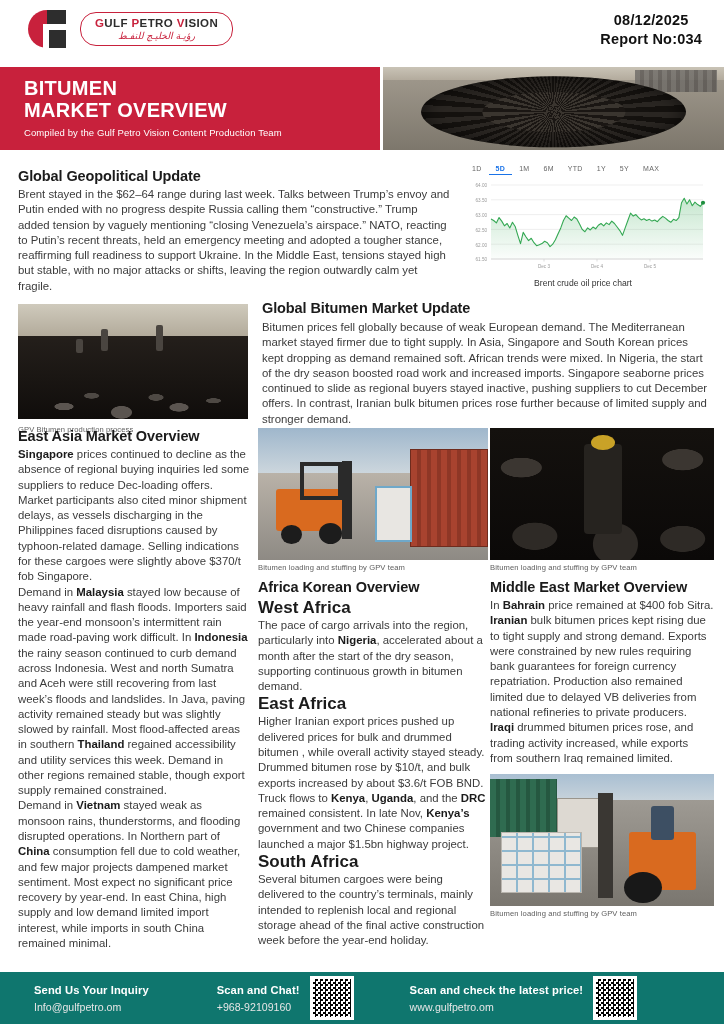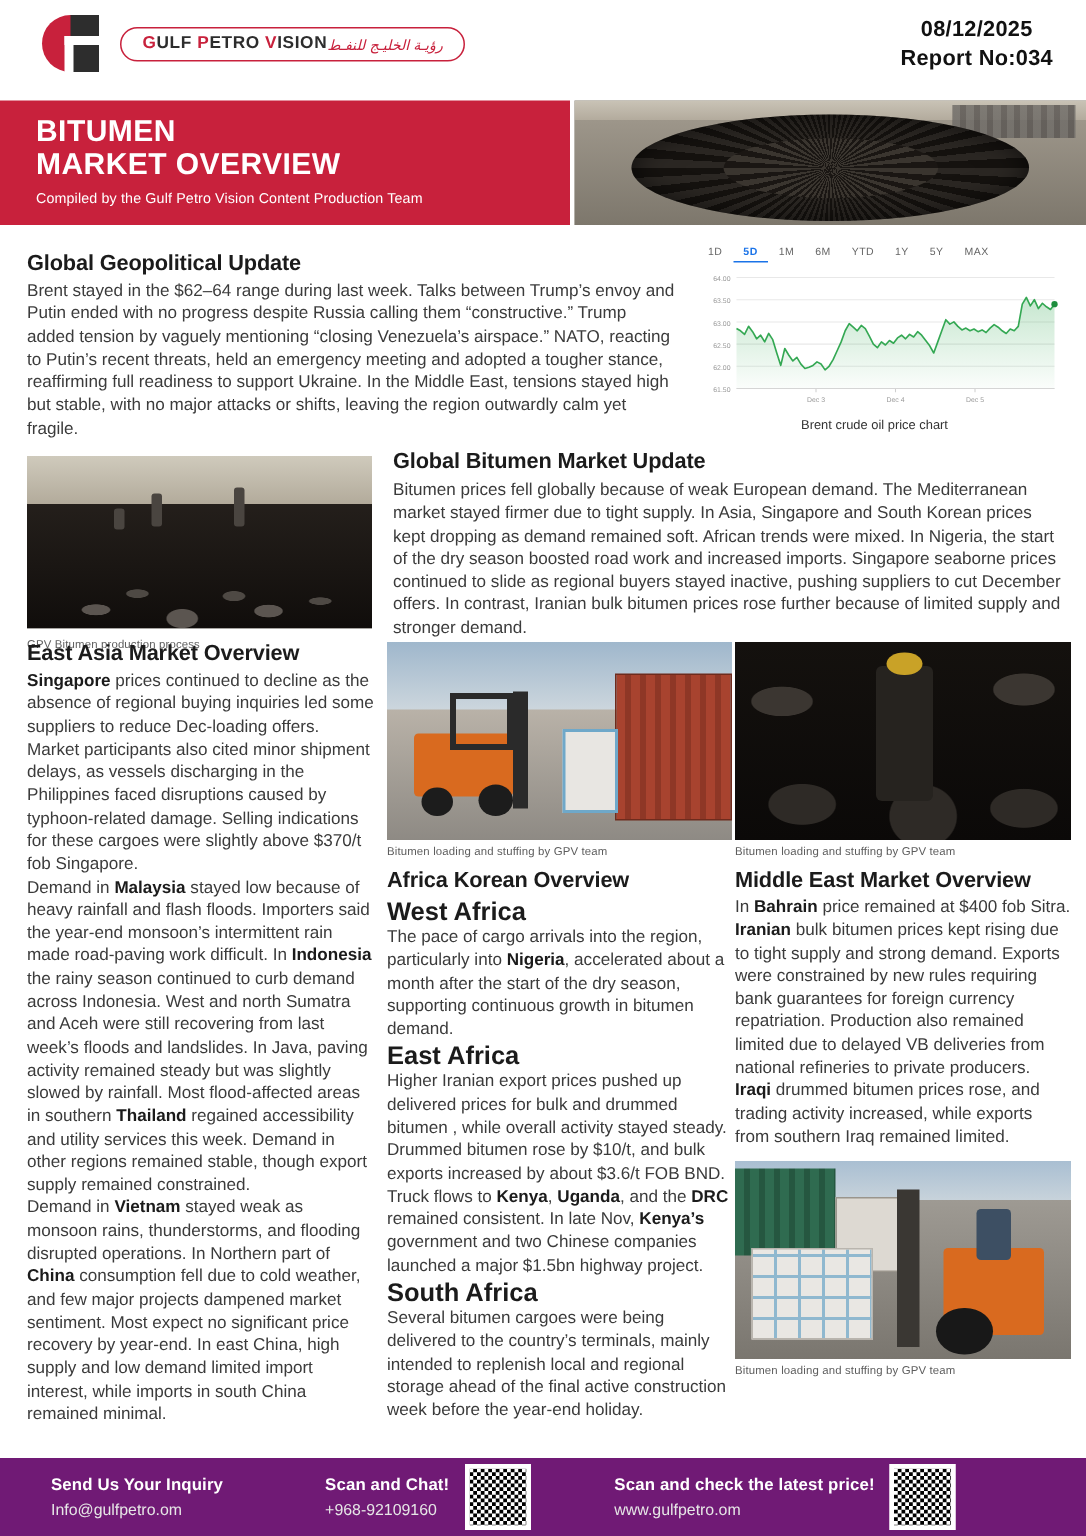--- a/index.html
+++ b/index.html
@@ -31,21 +31,21 @@
   }
   .logo-mark .wslot {
     position: absolute; left: 15px; top: 16px; width: 24px; height: 6px; background: #fff;
   }
   .logo-mark .wstem {
     position: absolute; left: 15px; top: 16px; width: 6px; height: 24px; background: #fff;
   }
   .logo-box {
     border: 1px solid #c8213c; border-radius: 16px;
     padding: 4px 14px 4px 14px; margin-left: 6px;
-    display: flex; align-items: center;
+    display: flex; flex-direction: column; align-items: center;
   }
   .logo-en { font-size: 11.5px; font-weight: bold; letter-spacing: .4px; color: #2d2d2d; white-space: nowrap; }
   .logo-en .hl { color: #c8213c; }
   .logo-ar { font-size: 9.5px; color: #c8213c; letter-spacing: 2.5px; margin-top: 1px; white-space: nowrap; font-style: italic; }
   .hdr-right { text-align: center; }
   .hdr-date { font-size: 14.5px; font-weight: bold; color: #111; letter-spacing: .2px; }
   .hdr-report { font-size: 14.5px; font-weight: bold; color: #111; letter-spacing: .2px; margin-top: 3px; }
 
   
   .banner {
@@ -154,21 +154,21 @@
                       repeating-linear-gradient(0deg, transparent 0 12px, #8fb8cf 12px 14px);
     border:1px solid #b9b5ae;}
   .fl2-mast { position:absolute; left:48%; bottom:6%; width:7%; height:80%; background:#3a3733;}
   .fl2-body { position:absolute; left:62%; bottom:12%; width:30%; height:44%; background:#d96a1f; border-radius:3px;}
   .fl2-w    { position:absolute; left:60%; bottom:2%; width:17%; height:24%; background:#181818; border-radius:50%;}
   .driver   { position:absolute; left:72%; bottom:50%; width:10%; height:26%; background:#3d4f63; border-radius:3px;}
 
   
   .footer {
     position: absolute; left: 0; top: 972px; width: 724px; height: 52px;
-    background: #701a75; display: flex; align-items: center;
+    background: #0f766e; display: flex; align-items: center;
   }
   .fblk { display:flex; align-items:center; }
   .f1 { margin-left: 34px; }
   .f2 { margin-left: 68px; }
   .f3 { margin-left: 56px; }
   .f-title { color:#fff; font-size:11.2px; font-weight:bold; letter-spacing:.1px; }
   .f-sub { color:#e6e6e6; font-size:10.6px; margin-top:5px; }
   .qr {
     width: 44px; height: 44px; margin-left: 10px; background:#fff; padding:2px;
     background-image:

